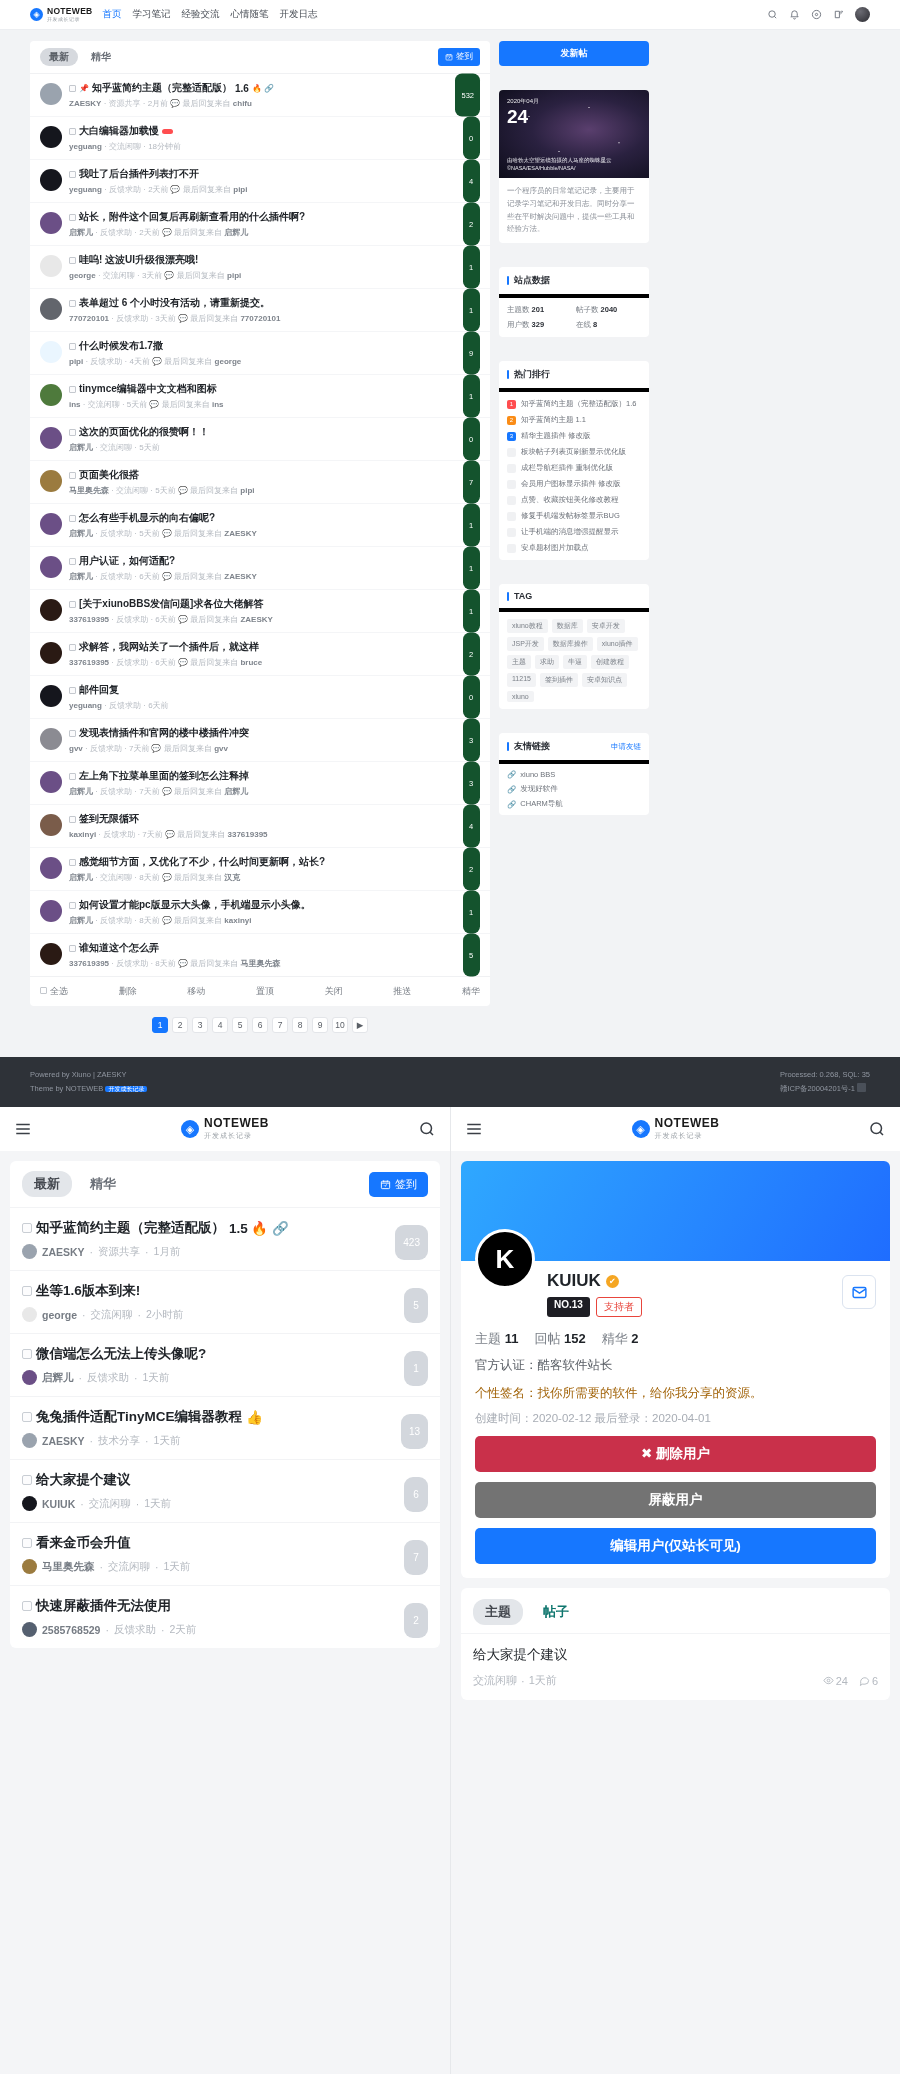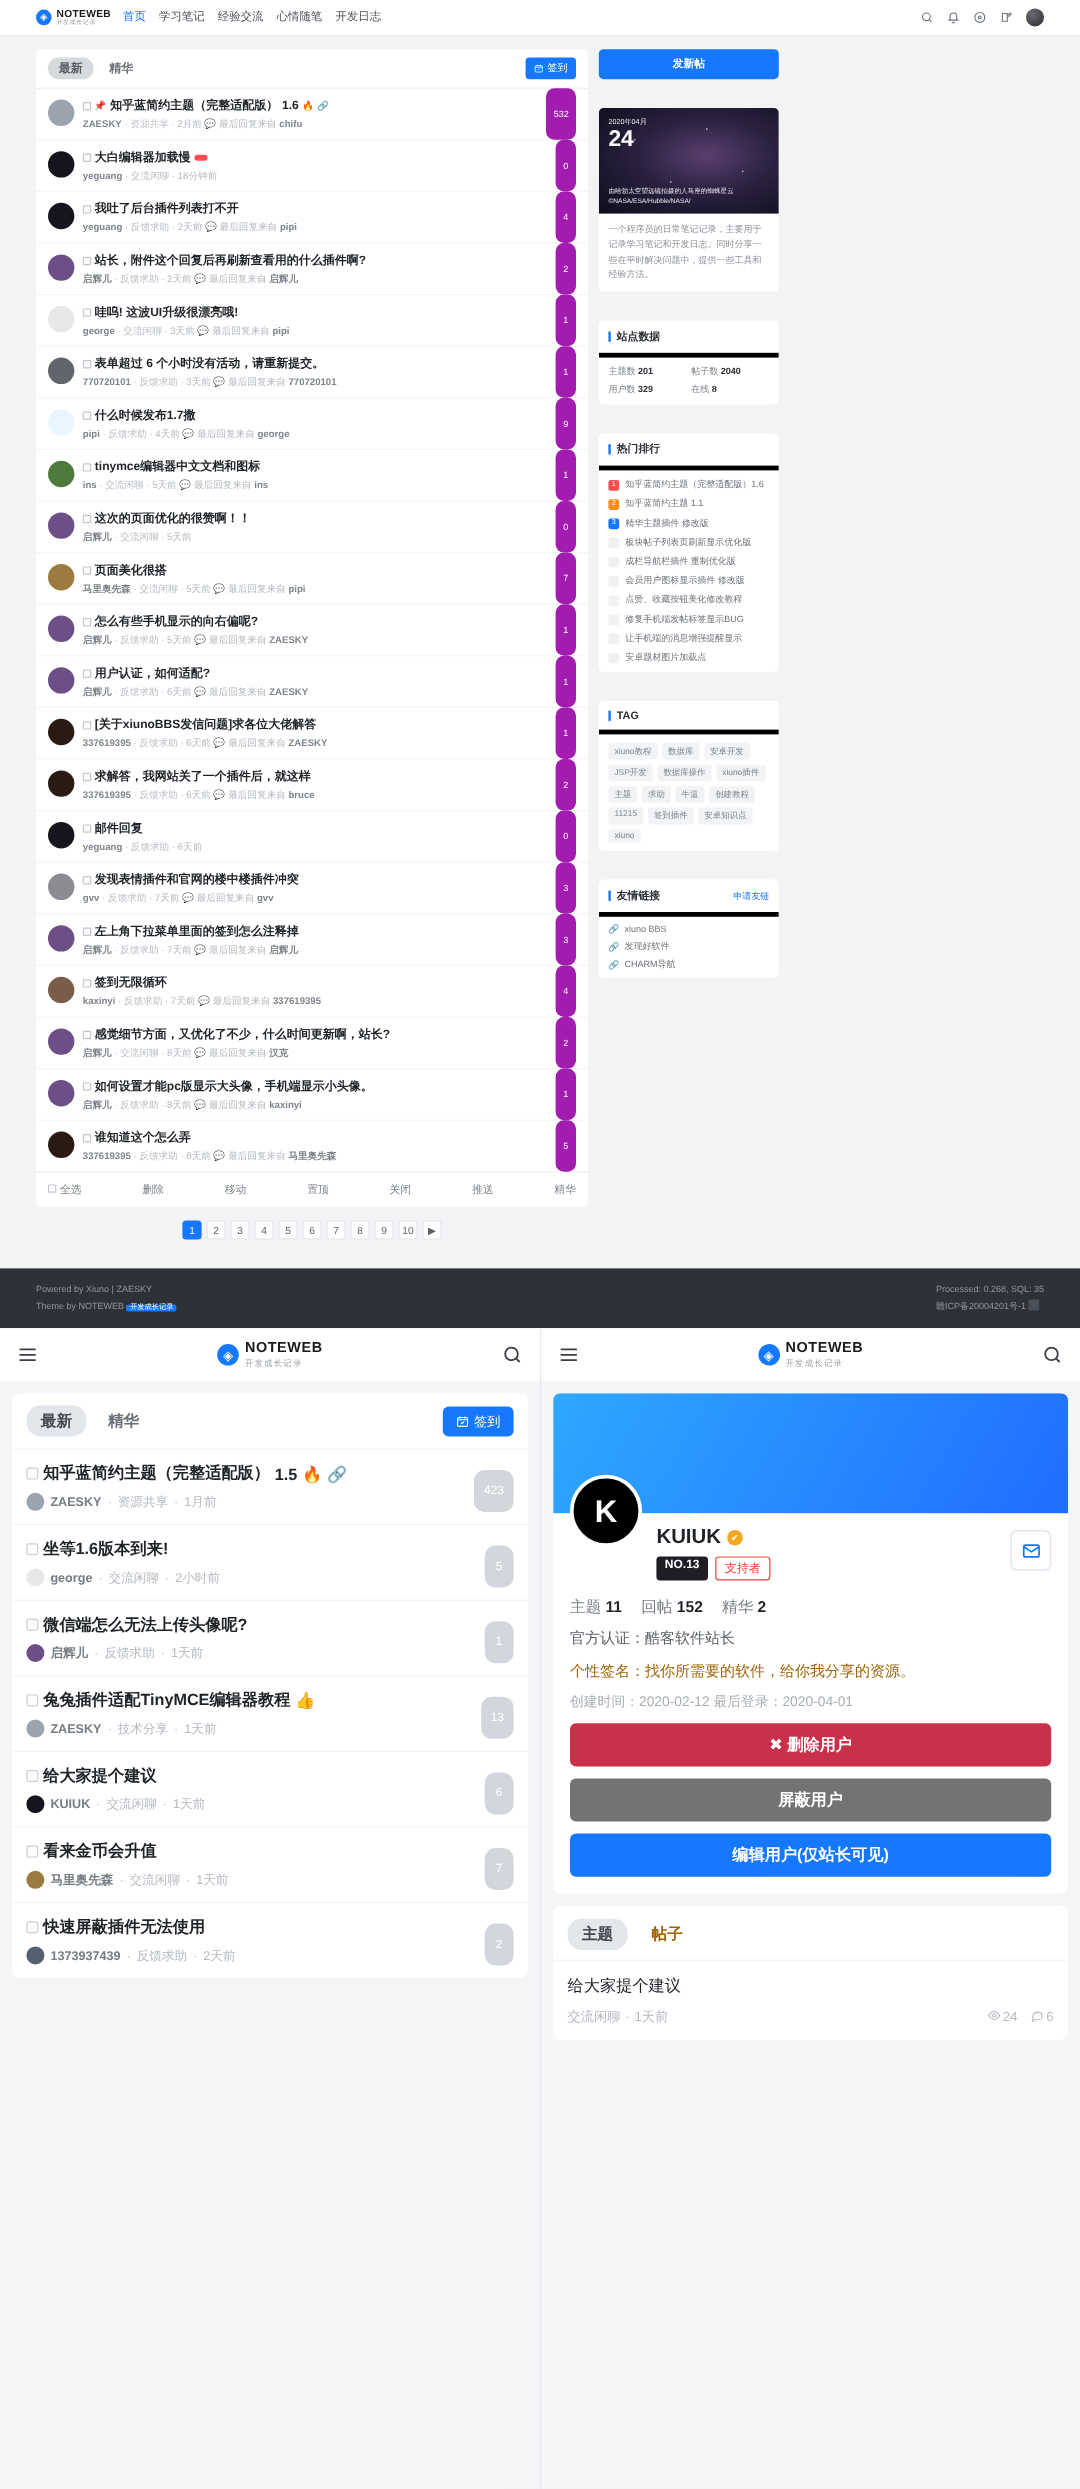--- a/index.html
+++ b/index.html
@@ -75,22 +75,22 @@
   }
   .t-check {
     width: 7px; height: 7px; border: 1px solid #c4c8ce; background:#fbfbfc;
     border-radius: 1px; flex: 0 0 7px;
   }
   .t-meta { font-size: 8px; color: #b4b9c0; margin-top: 3px; white-space: nowrap; }
   .t-meta .u { color: #7e848c; font-weight: bold; }
   .t-meta .cat { color: #b9bec5; }
   .badge-count {
     position: absolute; right: 10px; top: 50%; transform: translateY(-50%);
-    background: #a21caf; color: #fff; font-size: 7.5px;
-    border-radius: 7px; padding: 17px 6px; min-width: 17px; text-align:center;
+    background: #14532d; color: #fff; font-size: 7.5px;
+    border-radius: 7px; padding: 17px 6px; min-width: 17px; 
   }
   .pin { color: #d63384; font-size: 8px; }
   .fire { color: #e8453c; font-size: 8px; }
   .clip { color: #9aa0a6; font-size: 8px; }
   .hot-tag {
     background:#ff4d4f; border-radius:6px; width:11px; height:5px; display:inline-block;
   }
   .ver { color:#1f2328; font-weight:bold; }
 
   .sel-bar {
@@ -230,21 +230,21 @@
   .prof-auth span { color:#5b6067; }
   .prof-sig { margin-top:11px; font-size:12.5px; color:#a16207; }
   .prof-time { margin-top:9px; font-size:11.5px; color:#a8adb5; }
   .pbtn { margin-top:10px; text-align:center; color:#fff; font-size:13.5px; font-weight:bold; padding:9px 0; border-radius:5px; }
   .pbtn.red { background:#c9304a; }
   .pbtn.teal { background:#737373; }
   .pbtn.blue { background:#1677ff; }
 
   .seg-card { background:#fff;border-radius:6px;margin-top:10px; }
   .seg-head { display:flex; gap:8px; padding:11px 12px 8px; }
-  .seg { font-size:13px; font-weight:bold; padding:4px 12px; border-radius:12px; color:#a16207; }
+  .seg { font-size:13px; font-weight:bold; padding:4px 12px; border-radius:12px; color:#0f766e; }
   .seg.active { background:#e3e6ea; color:#44484f; }
   .seg-item { padding:12px; border-top:1px solid #f2f3f5; }
   .seg-t { font-size:13.5px; color:#1f2328; }
   .seg-m { margin-top:9px; font-size:11px; color:#b4b9c0; display:flex; align-items:center; }
   .seg-m .right { margin-left:auto; display:flex; gap:11px; align-items:center; }
   .seg-m svg { width:11px;height:11px;vertical-align:-1px;margin-right:2px; }
 </style>
 </head>
 <body>
 
@@ -835,21 +835,21 @@
               </div>
               <div class="m-badge">7</div>
             </div>
             <div class="m-thread">
               <div class="m-title">
                 <span class="m-check"></span>
                 <span>快速屏蔽插件无法使用</span>
               </div>
               <div class="m-meta">
                 <span class="m-av" style="background:#556070"></span>
-                <span class="u">1373937439</span>
+                <span class="u">2585768529</span>
                 <span>·</span>
                 <span>反馈求助</span>
                 <span>·</span>
                 <span>2天前</span>
               </div>
               <div class="m-badge">2</div>
             </div>
           </div>
       </div>
     </div>

